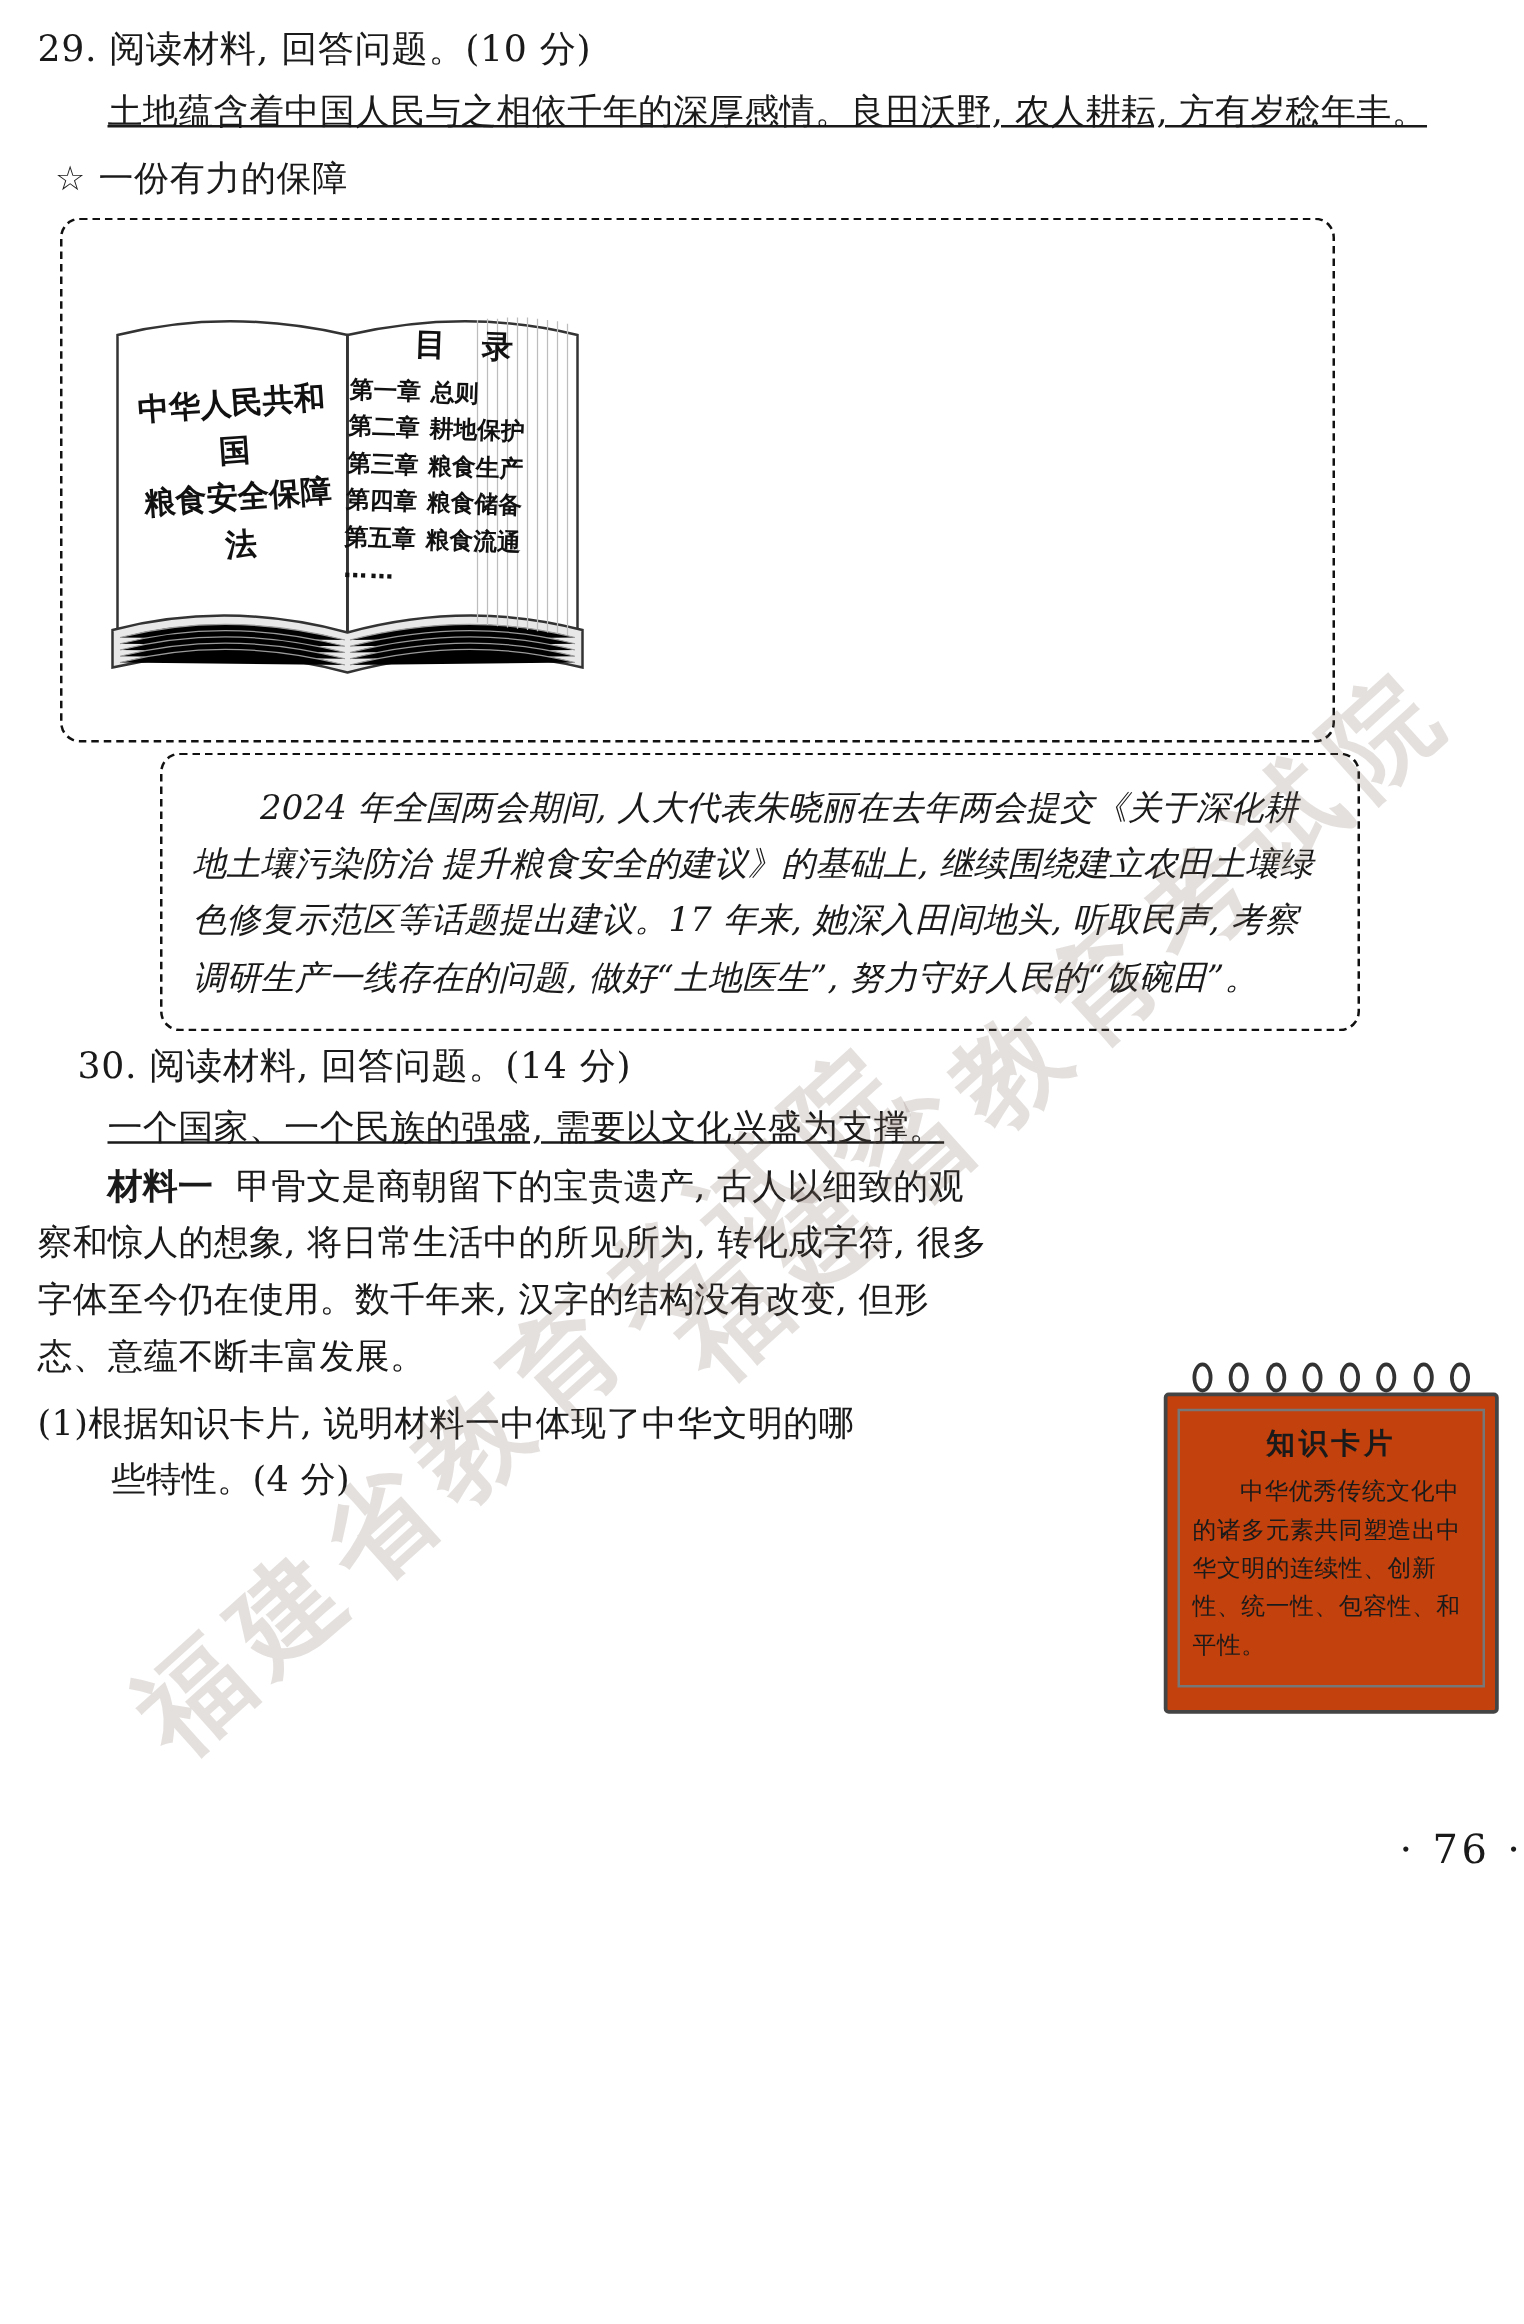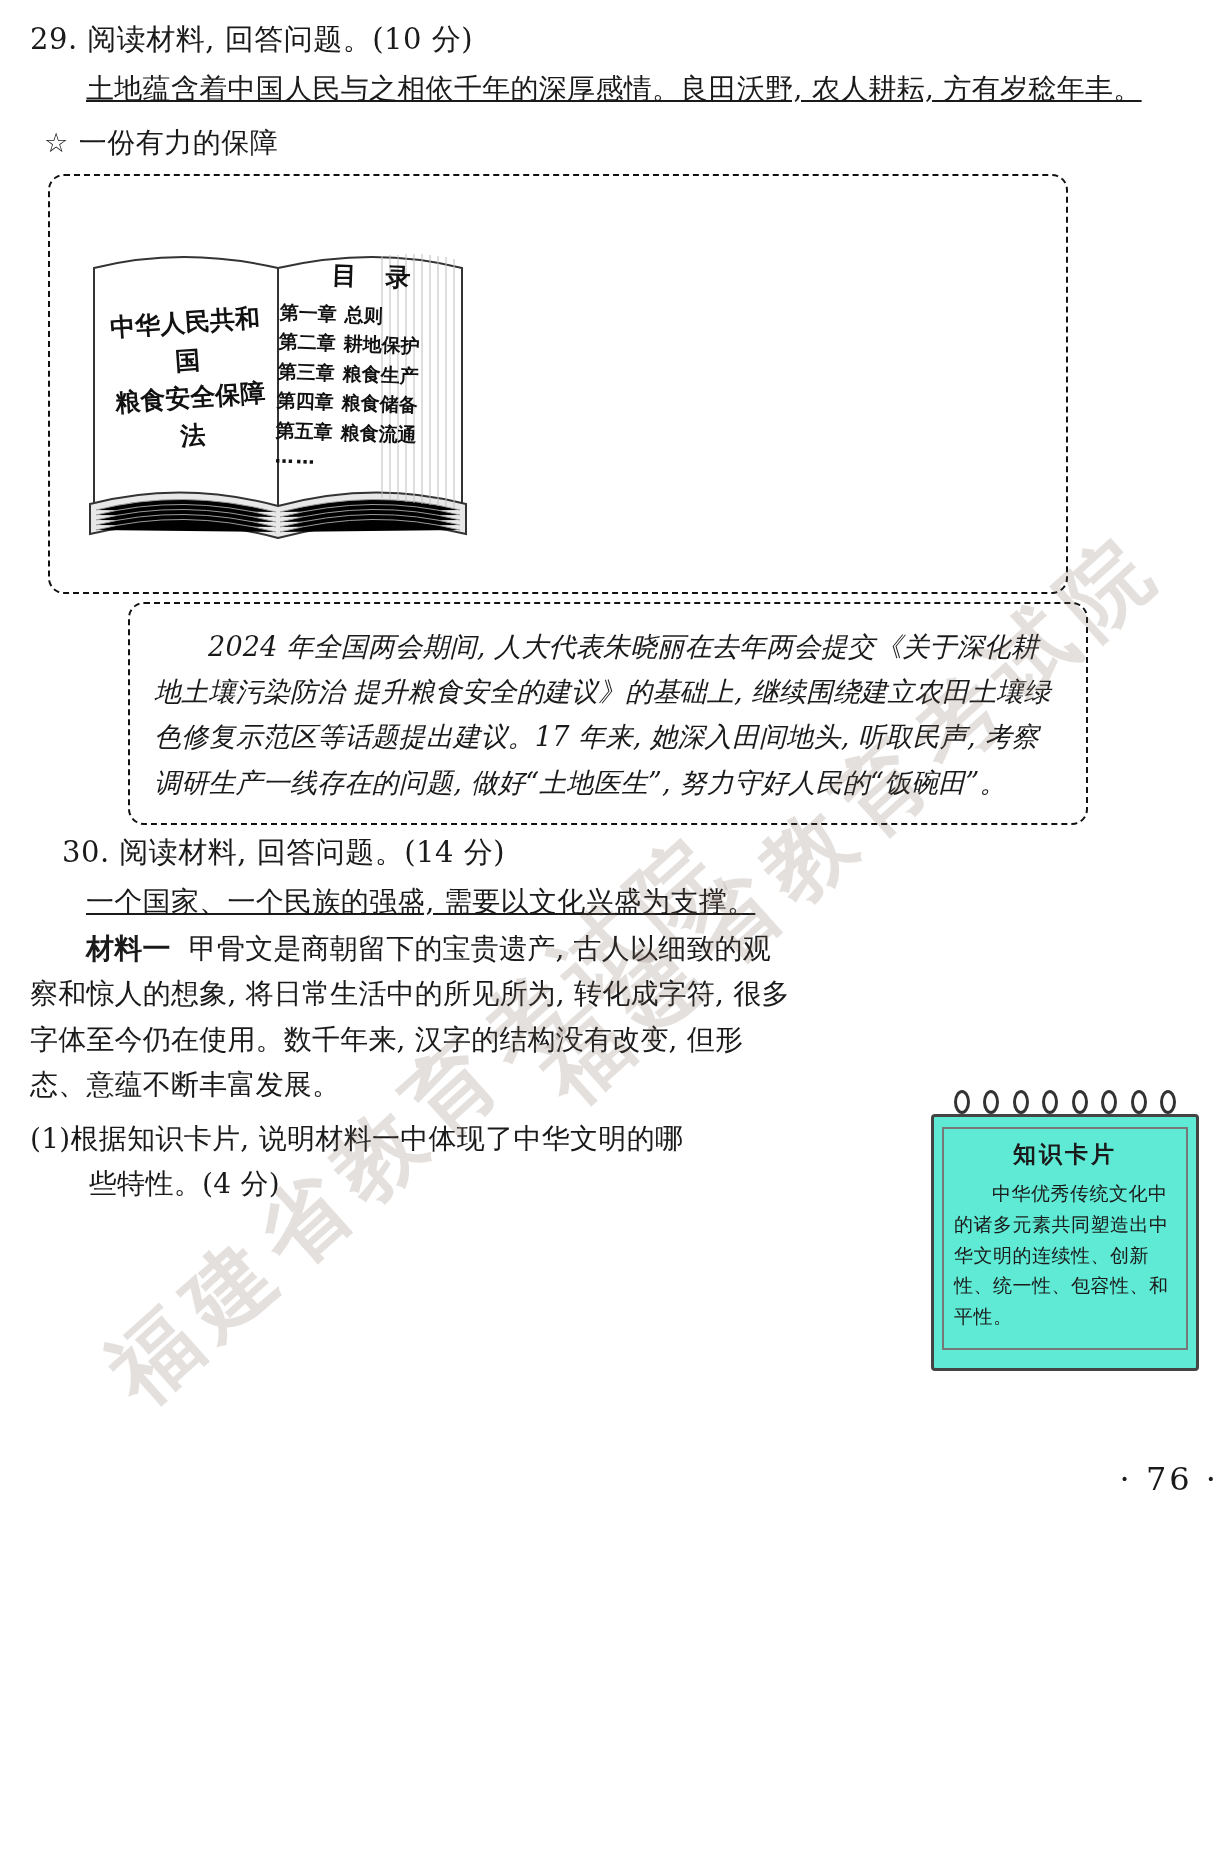--- a/index.html
+++ b/index.html
@@ -176,21 +176,21 @@
     height: 24px;
     border: 3px solid #333;
     border-radius: 8px / 12px;
     box-sizing: border-box;
     background: transparent;
   }
   .card-body {
     border: 3px solid #444;
     border-radius: 4px;
     padding: 10px 8px 18px 8px;
-    background: #5eead4;
+    background: #c2410c;
   }
   .card-inner {
     border: 2px solid #777;
     padding: 10px 10px 16px 10px;
   }
   .card-title {
     text-align: center;
     font-size: 23px;
     font-weight: bold;
     letter-spacing: 3px;

